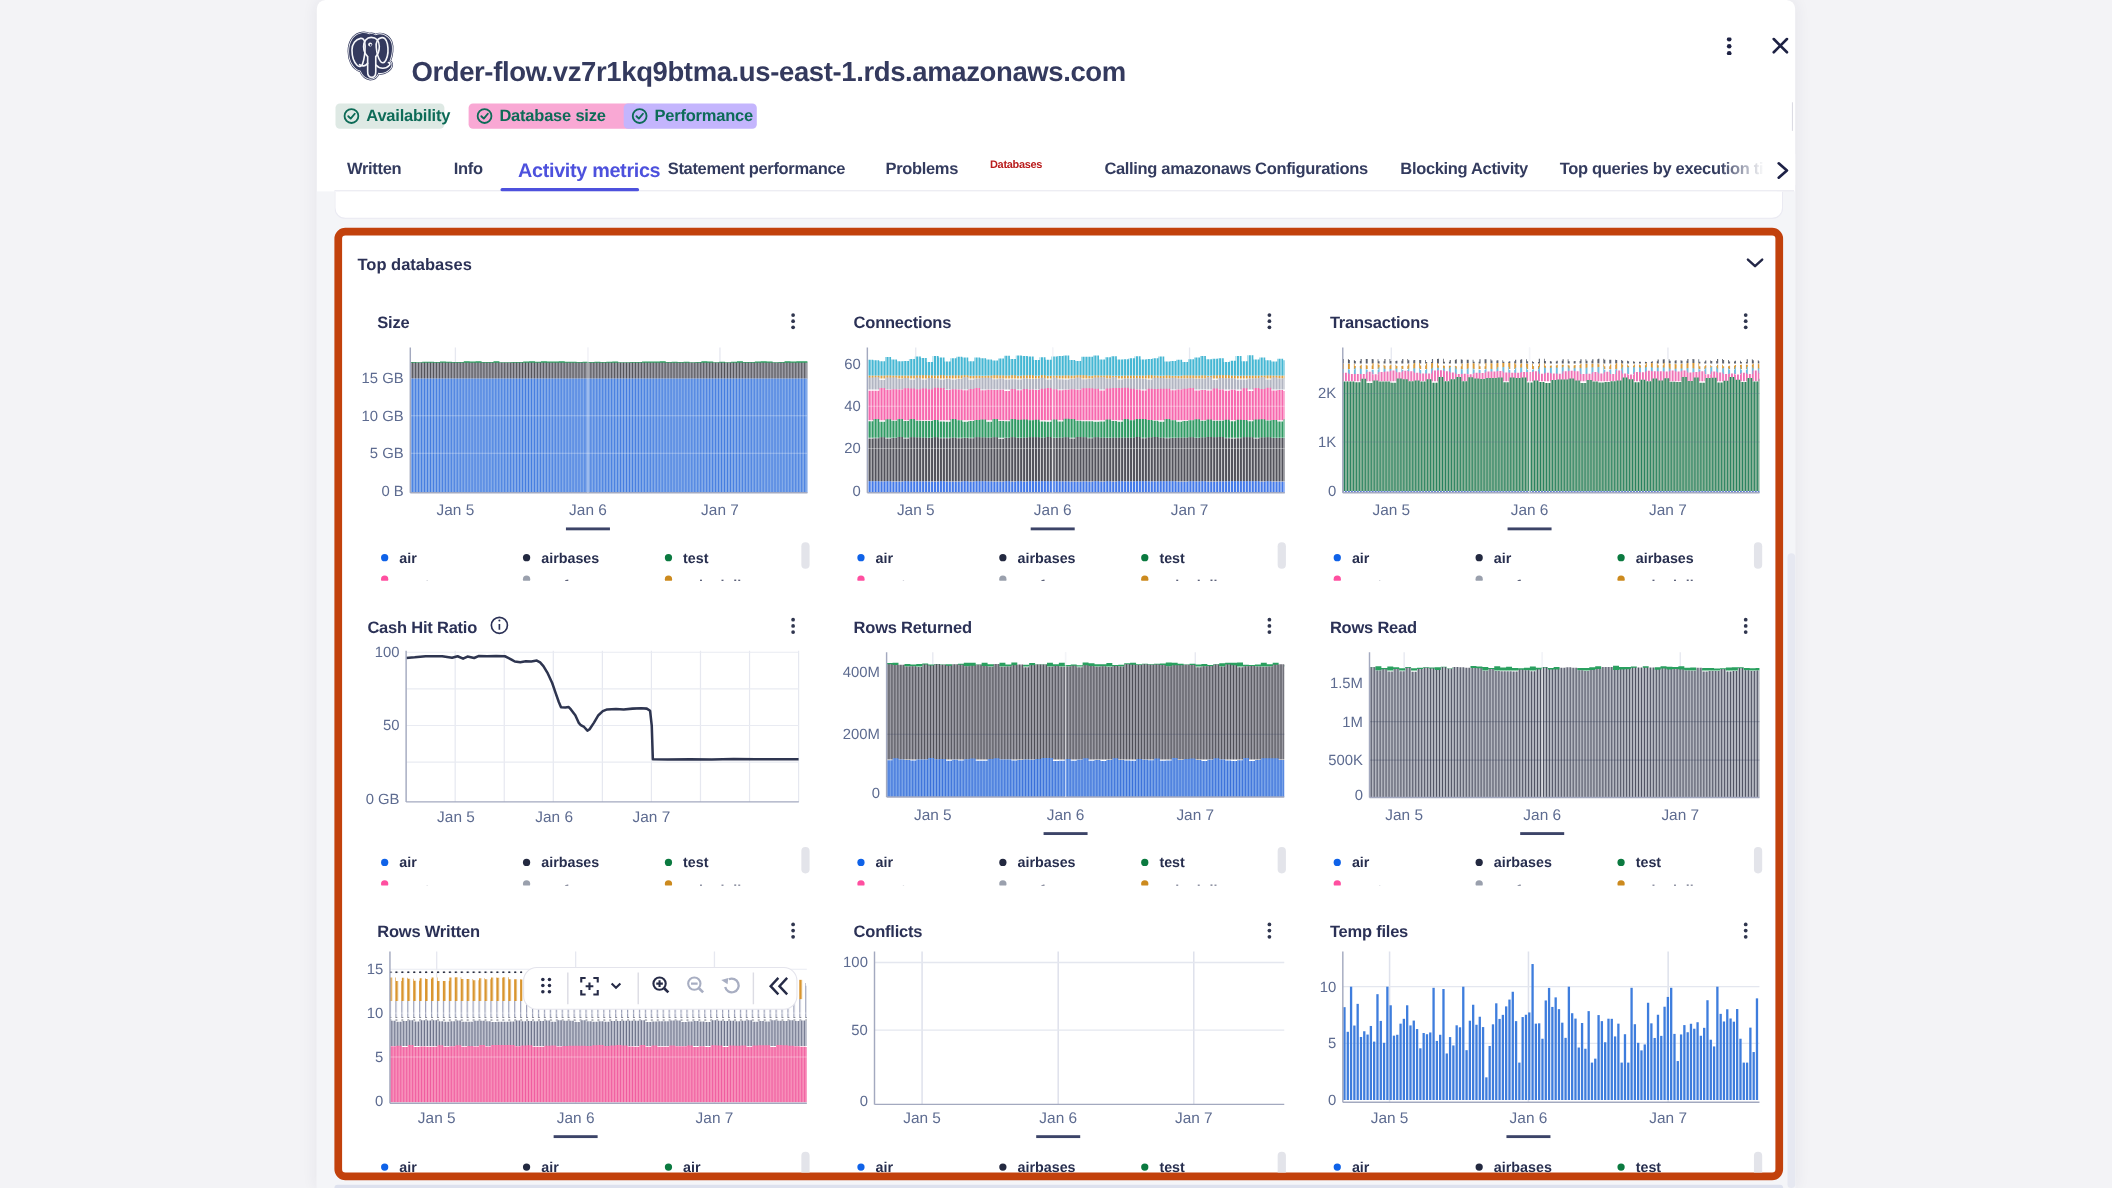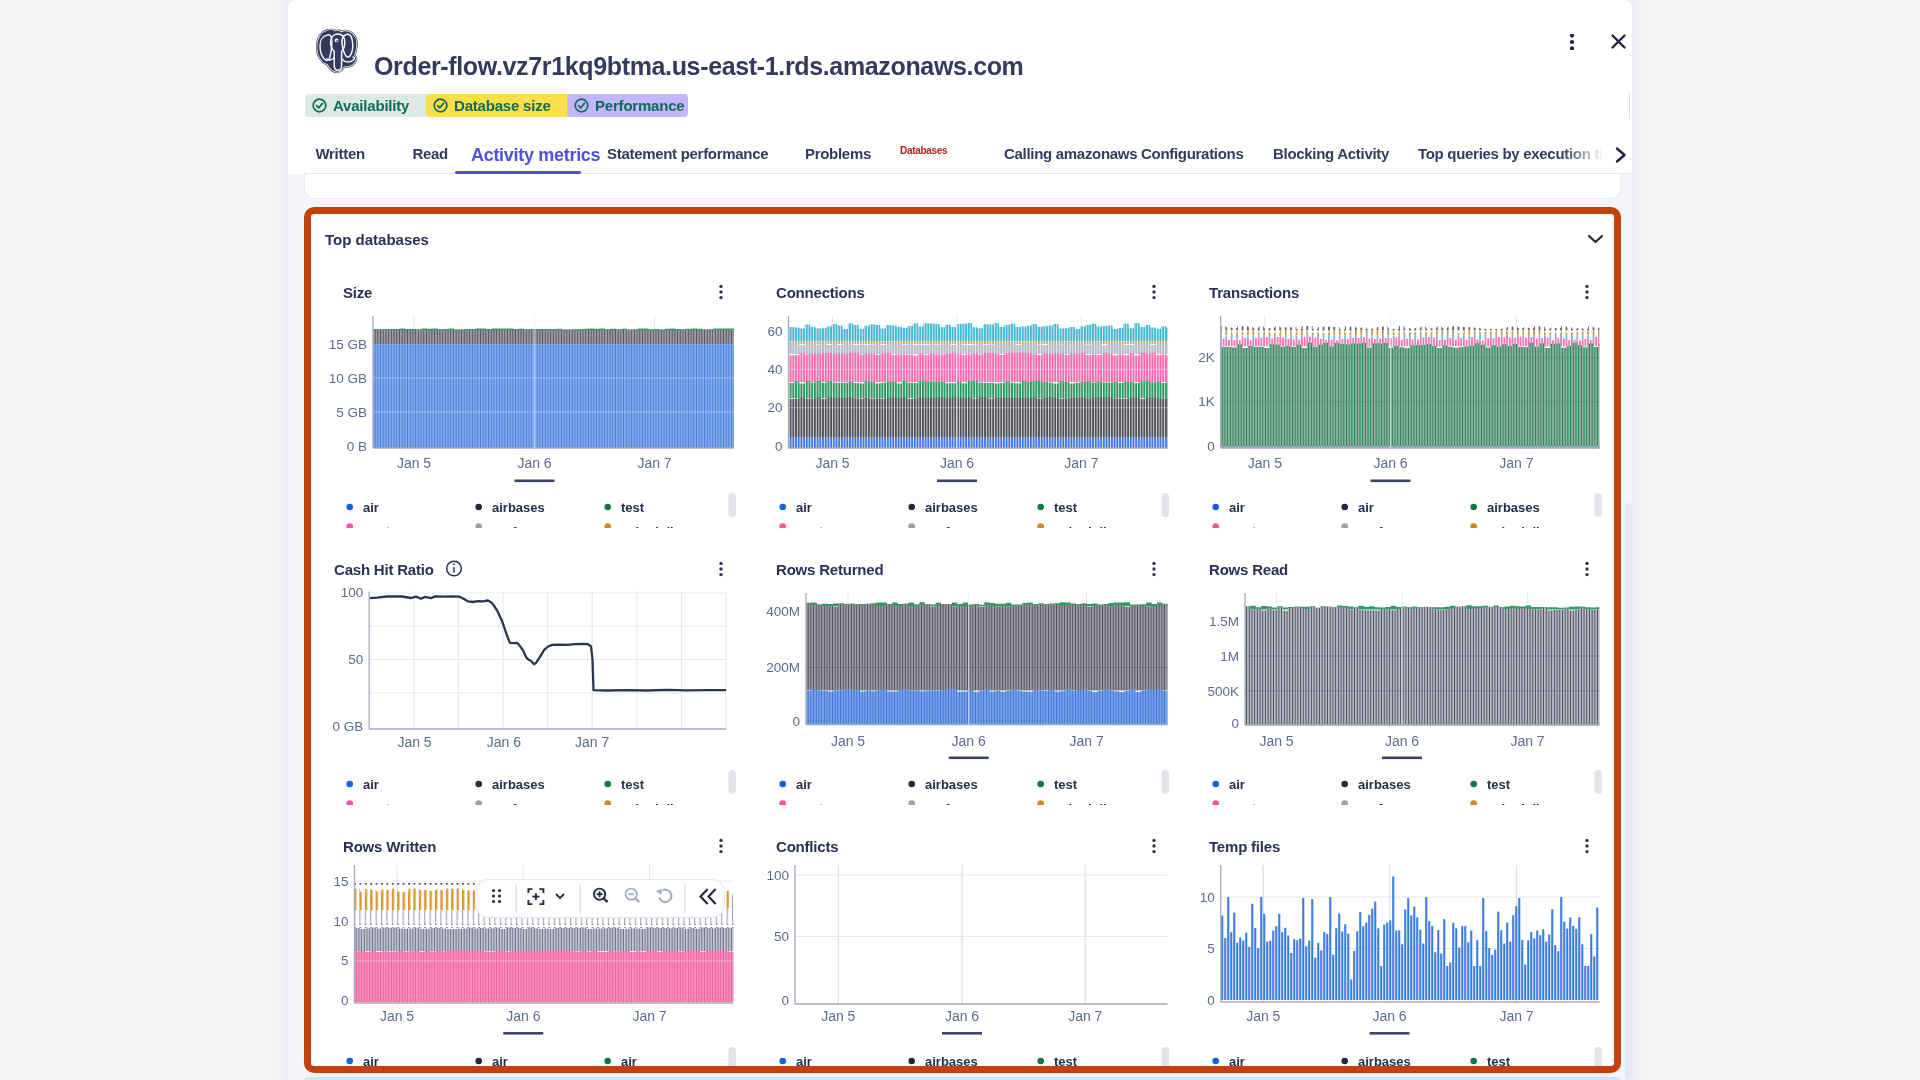--- a/index.html
+++ b/index.html
@@ -21,43 +21,43 @@
 <path d="M51,15 C42,15 36,23 36,33 C36,41 39,48 44,53 L44,83 C44,90 47,94 52,94 C57,94 60,90 60,83 L60,53 C65,48 67,41 67,33 C67,22 61,15 51,15 Z"></path>
 <path d="M70,16 C63,18 60,25 61,35 C62,46 65,56 69,62 C72,67 77,66 80,60 C84,52 85,38 83,28 C81,18 76,14 70,16 Z"></path>
 <path d="M61,70 C68,78 80,78 87,70 C89,67.5 88,65 85,65" stroke-linecap="round"></path>
 <path d="M44,66 C40,72 33,73 28,69" stroke-linecap="round"></path>
 </g>
 <circle cx="49" cy="29" r="4" fill="#f6f7fa"></circle>
       <circle cx="50" cy="30" r="1.8" fill="#343a5e"></circle>
 </g>
 </svg>
 <div style="position:absolute;left:374px;top:52px;font-size:25px;font-weight:bold;color:#343a5e;letter-spacing:-0.35px">Order-flow.vz7r1kq9btma.us-east-1.rds.amazonaws.com</div>
-<div style="position:absolute;left:305px;top:94px;width:133px;height:23px;background:#dee9e4;border-radius:4px;padding-left:17px;">
+<div style="position:absolute;left:305px;top:94px;width:99px;height:23px;background:#dee9e4;border-radius:4px;padding-left:17px;">
 <svg style="position:absolute;left:7px;top:4px" width="15" height="15" viewBox="0 0 15 15">
       <circle cx="7.5" cy="7.5" r="6.3" fill="none" stroke="#0d6b57" stroke-width="1.7"></circle>
       <path d="M4.6 7.7 L6.8 9.8 L10.5 5.4" fill="none" stroke="#0d6b57" stroke-width="1.7" stroke-linecap="round" stroke-linejoin="round"></path>
     </svg>
 <span style="position:absolute;left:28px;top:3px;font-size:15px;font-weight:bold;color:#0d6b57;letter-spacing:-0.2px">Availability</span>
   </div>
-<div style="position:absolute;left:426px;top:94px;width:154px;height:23px;background:#fde047;border-radius:4px;">
+<div style="position:absolute;left:426px;top:94px;width:154px;height:23px;background:#f9a8d4;border-radius:4px;">
 <svg style="position:absolute;left:7px;top:4px" width="15" height="15" viewBox="0 0 15 15">
       <circle cx="7.5" cy="7.5" r="6.3" fill="none" stroke="#0d6b57" stroke-width="1.7"></circle>
       <path d="M4.6 7.7 L6.8 9.8 L10.5 5.4" fill="none" stroke="#0d6b57" stroke-width="1.7" stroke-linecap="round" stroke-linejoin="round"></path>
     </svg>
 <span style="position:absolute;left:28px;top:3px;font-size:15px;font-weight:bold;color:#0d6b57;letter-spacing:-0.2px">Database size</span>
   </div>
 <div style="position:absolute;left:567px;top:94px;width:121px;height:23px;background:#c4b5fd;border-radius:4px;">
 <svg style="position:absolute;left:7px;top:4px" width="15" height="15" viewBox="0 0 15 15">
       <circle cx="7.5" cy="7.5" r="6.3" fill="none" stroke="#0d6b57" stroke-width="1.7"></circle>
       <path d="M4.6 7.7 L6.8 9.8 L10.5 5.4" fill="none" stroke="#0d6b57" stroke-width="1.7" stroke-linecap="round" stroke-linejoin="round"></path>
     </svg>
 <span style="position:absolute;left:28px;top:3px;font-size:15px;font-weight:bold;color:#0d6b57;letter-spacing:-0.2px">Performance</span>
   </div>
 <div style="position:absolute;left:315.5px;top:145px;font-size:15px;font-weight:bold;letter-spacing:-0.3px;color:#333b5e;white-space:nowrap">Written</div>
-<div style="position:absolute;left:412.5px;top:145px;font-size:15px;font-weight:bold;letter-spacing:-0.3px;color:#333b5e;white-space:nowrap">Read</div>
+<div style="position:absolute;left:412.5px;top:145px;font-size:15px;font-weight:bold;letter-spacing:-0.3px;color:#333b5e;white-space:nowrap">Info</div>
 <div style="position:absolute;left:471px;top:145px;font-size:18px;font-weight:bold;letter-spacing:-0.3px;color:#4d51dd;white-space:nowrap">Activity metrics</div>
 <div style="position:absolute;left:607px;top:145px;font-size:15px;font-weight:bold;letter-spacing:-0.3px;color:#333b5e;white-space:nowrap">Statement performance</div>
 <div style="position:absolute;left:805px;top:145px;font-size:15px;font-weight:bold;letter-spacing:-0.3px;color:#333b5e;white-space:nowrap">Problems</div>
 <div style="position:absolute;left:900px;top:145px;font-size:10px;font-weight:bold;letter-spacing:-0.3px;color:#b91c1c;white-space:nowrap">Databases</div>
 <div style="position:absolute;left:1004px;top:145px;font-size:15px;font-weight:bold;letter-spacing:-0.3px;color:#333b5e;white-space:nowrap">Calling amazonaws</div>
 <div style="position:absolute;left:1141px;top:145px;font-size:15px;font-weight:bold;letter-spacing:-0.3px;color:#333b5e;white-space:nowrap">Configurations</div>
 <div style="position:absolute;left:1273px;top:145px;font-size:15px;font-weight:bold;letter-spacing:-0.3px;color:#333b5e;white-space:nowrap">Blocking Activity</div>
 <div style="position:absolute;left:1418px;top:145px;font-size:15px;font-weight:bold;letter-spacing:-0.3px;color:#333b5e;white-space:nowrap">Top queries by execution time</div>
 <div style="position:absolute;left:1562px;top:140px;width:70px;height:28px;background:linear-gradient(90deg,rgba(255,255,255,0),#ffffff 60%)"></div>
 <svg style="position:absolute;left:1611px;top:146px" width="18" height="18" viewBox="0 0 18 18">

